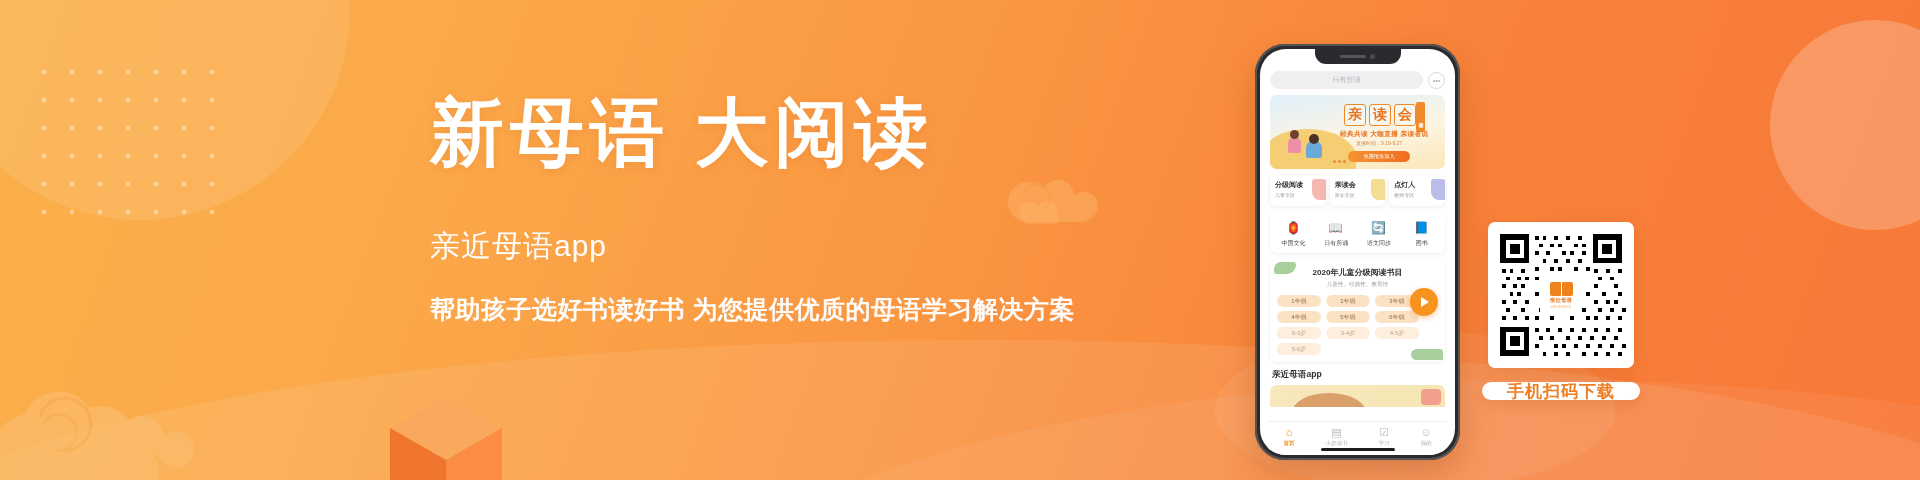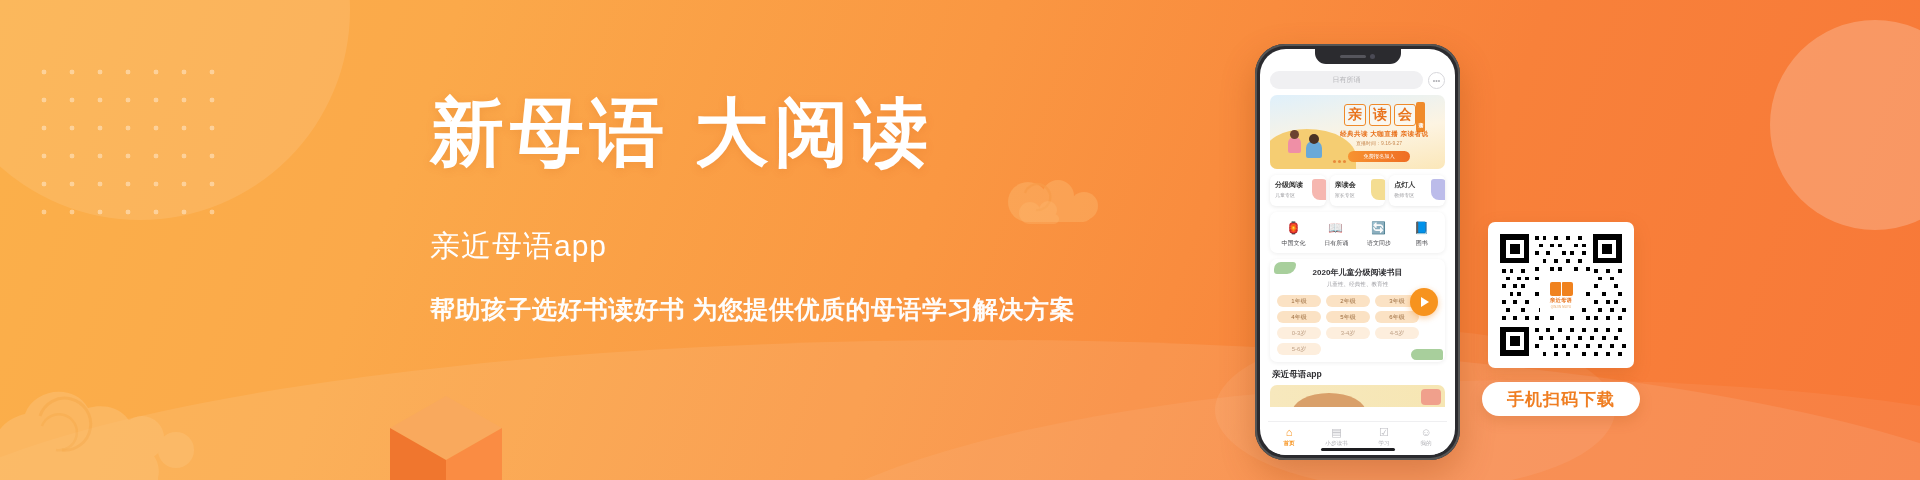--- a/index.html
+++ b/index.html
@@ -195,21 +195,21 @@
     width:42px; height:42px; background:#fff; border-radius:3px;
     display:flex; flex-direction:column; align-items:center; justify-content:center; gap:1px;
   }
   .qrlogo .bk{ display:flex; gap:1px;}
   .qrlogo .bk i{ display:block; width:11px;height:14px;background:#f0821e;border-radius:2px 1px 1px 2px;}
   .qrlogo .bk i:last-child{ border-radius:1px 2px 2px 1px;}
   .qrlogo .nm{ font-size:5.4px; color:#e8721a; font-weight:700; letter-spacing:.2px;}
   .qrlogo .py{ font-size:2.8px; color:#e8a05a; letter-spacing:.2px;}
 
   .dlbtn{
-    position:absolute; left:1482px; top:382px; width:158px; height:34px;
+    position:absolute; left:1482px; top:382px; width:158px; height:18px;
     background:#fff; border-radius:17px; display:flex; align-items:center; justify-content:center;
     color:#ef7e22; font-size:17px; font-weight:700; letter-spacing:1px;
     box-shadow:0 5px 14px rgba(160,70,10,.18); cursor:pointer;
   }
 </style>
 </head>
 <body>
 
 <div class="banner">
 

